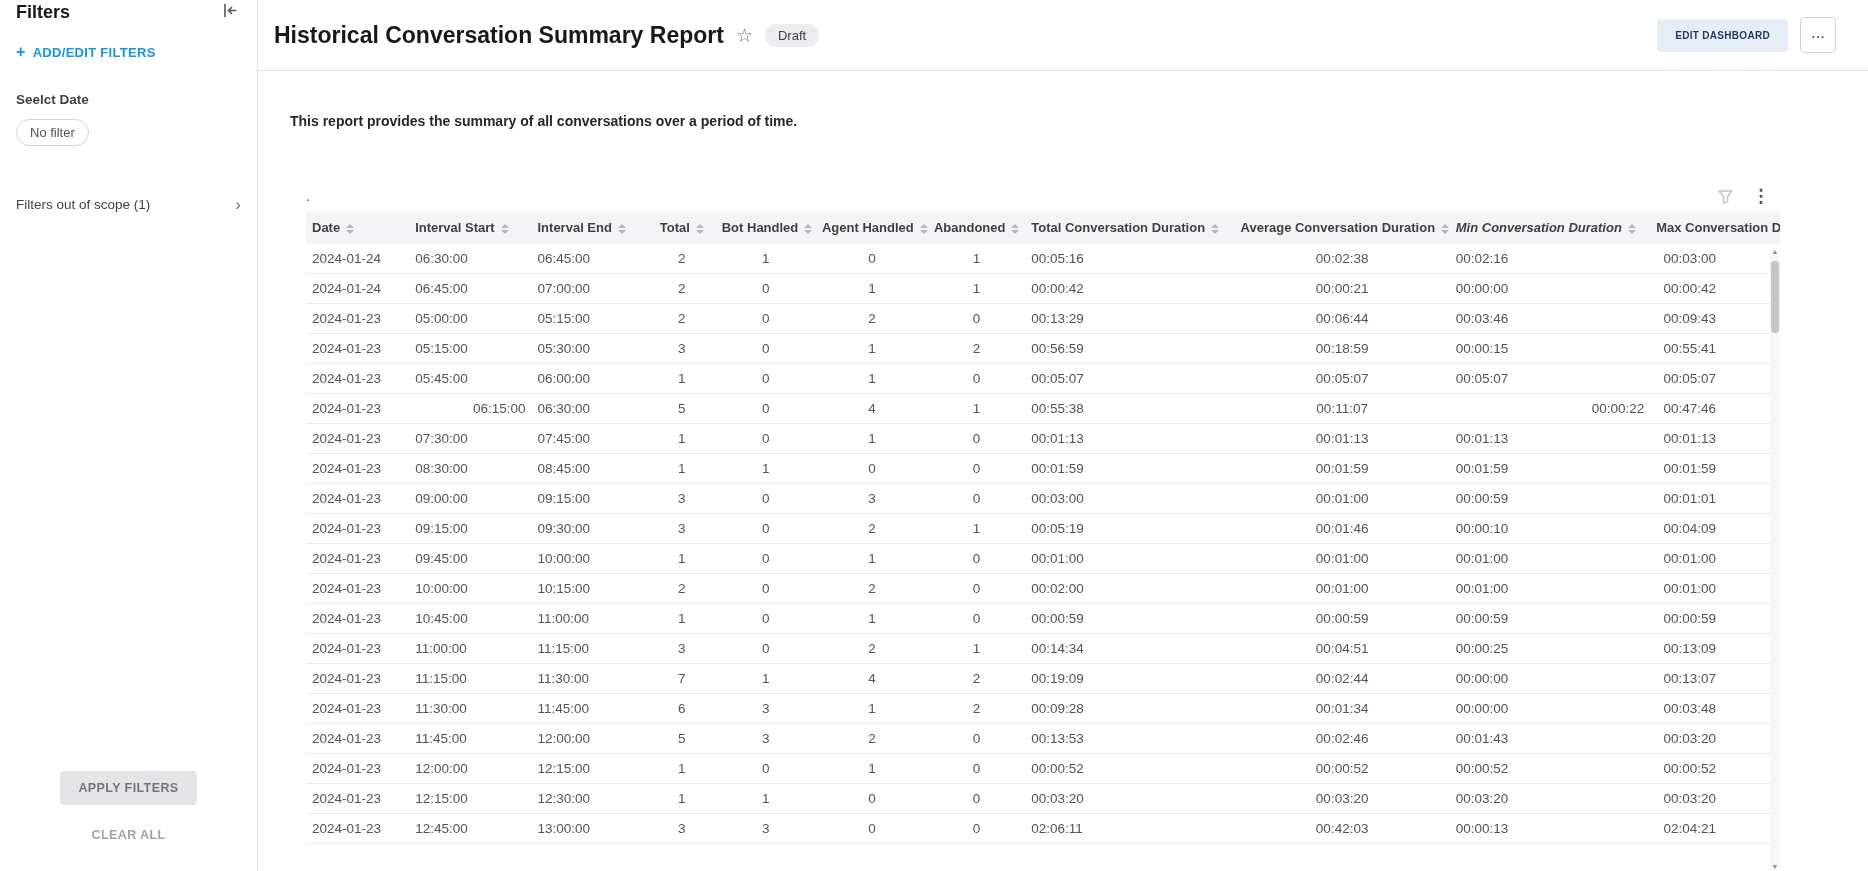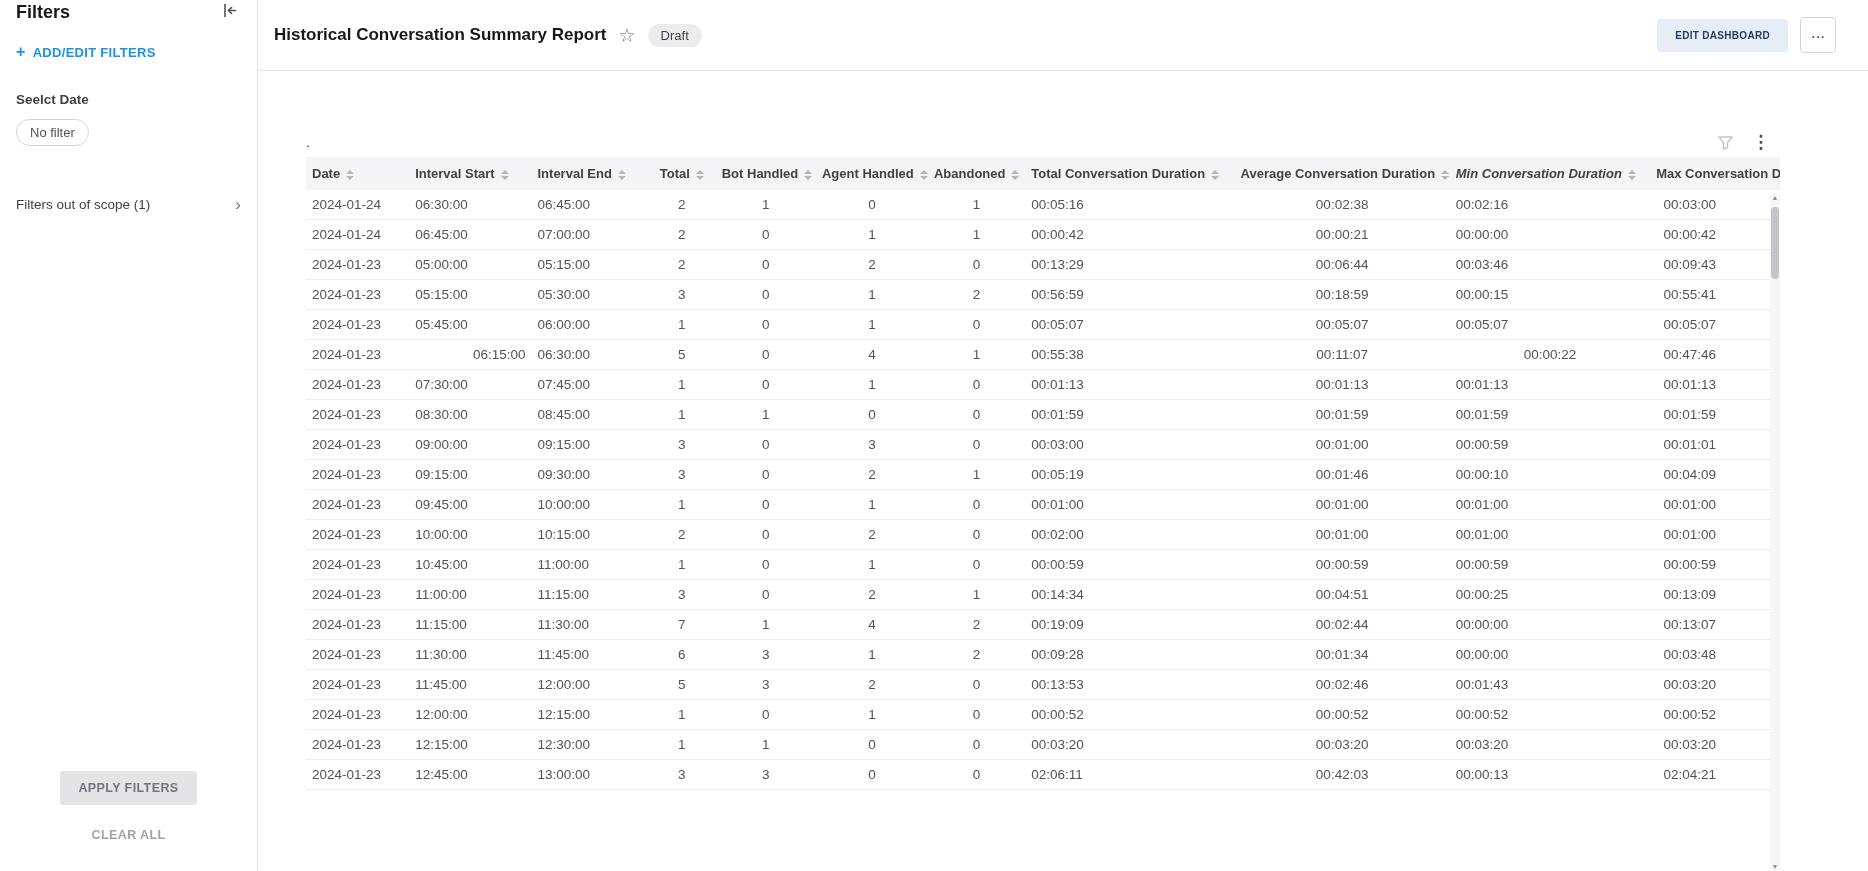--- a/index.html
+++ b/index.html
@@ -57,21 +57,21 @@
   }
 
   
   .main { flex:1; min-width:0; display:flex; flex-direction:column; }
   .topbar {
     height:71px; flex:0 0 71px;
     display:flex; align-items:center; justify-content:space-between;
     padding:0 32px 0 16px; border-bottom:1px solid #e4e4e7; background:#fff;
   }
   .title-wrap { display:flex; align-items:center; gap:12px; }
-  .page-title { margin:0; font-size:17px; font-weight:700; color:#18181b; }
+  .page-title { margin:0; font-size:23px; font-weight:700; color:#18181b; }
   .star { color:#71717a; font-size:19px; cursor:pointer; line-height:1; }
   .badge {
     background:#ececef; color:#3f3f46; border-radius:13px;
     padding:4px 13px; font-size:13px;
   }
   .topbar-actions { display:flex; align-items:center; gap:12px; }
   .edit-dash {
     background:#e6edf7; color:#1e3a5f; border:none; border-radius:4px;
     font-size:10px; font-weight:700; letter-spacing:.3px;
     padding:11px 18px; cursor:pointer; font-family:inherit;
@@ -181,20 +181,21 @@
       </div>
       <div class="topbar-actions">
         <button class="edit-dash">EDIT DASHBOARD</button>
         <button class="more-btn">
             <span>...</span>
           </button>
       </div>
     </header>
 
     <section class="content">
+      <p class="desc">This report provides the summary of all conversations over a period of time.</p>
 
 
       <div class="table-area">
         <div class="table-toolbar">
           <span class="caption">.</span>
           <div class="toolbar-icons">
             <span class="funnel-icon">
               <svg width="17" height="17" viewBox="0 0 17 17" fill="none" stroke="#c4c4c9" stroke-width="1.5" stroke-linejoin="round">
                 <path d="M2 3 H15 L10.5 8.5 V13.5 L6.5 15 V8.5 Z"></path>
               </svg>
@@ -318,21 +319,21 @@
               <tr>
                 <td style="text-align: left;">2024-01-23</td>
                 <td style="text-align: right;">06:15:00</td>
                 <td style="text-align: left;">06:30:00</td>
                 <td style="text-align: center;">5</td>
                 <td style="text-align: center;">0</td>
                 <td style="text-align: center;">4</td>
                 <td style="text-align: center;">1</td>
                 <td style="text-align: left;">00:55:38</td>
                 <td style="text-align: center;">00:11:07</td>
-                <td style="text-align: center;">00:00:22</td>
+                <td style="text-align: right;">00:00:22</td>
                 <td style="text-align: right;">00:47:46</td>
               </tr>
               <tr>
                 <td style="text-align: left;">2024-01-23</td>
                 <td style="text-align: left;">07:30:00</td>
                 <td style="text-align: left;">07:45:00</td>
                 <td style="text-align: center;">1</td>
                 <td style="text-align: center;">0</td>
                 <td style="text-align: center;">1</td>
                 <td style="text-align: center;">0</td>

